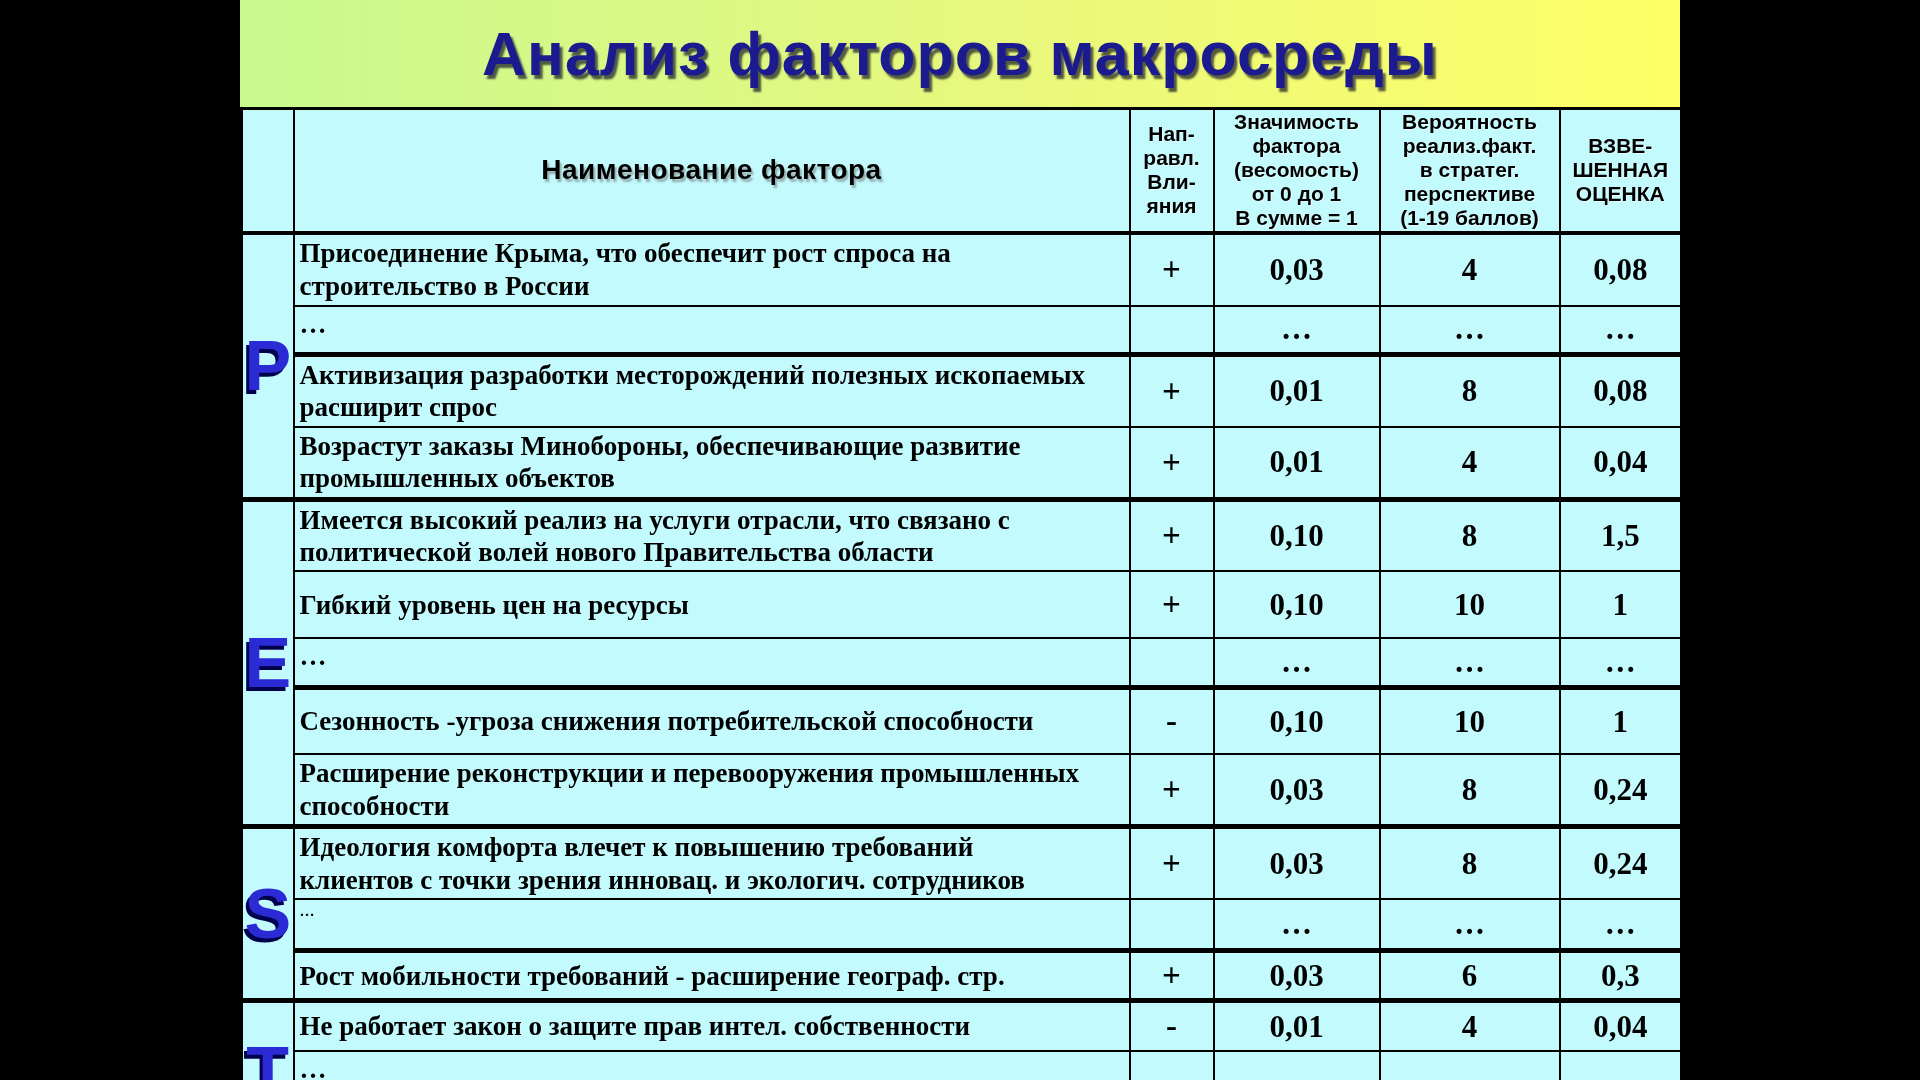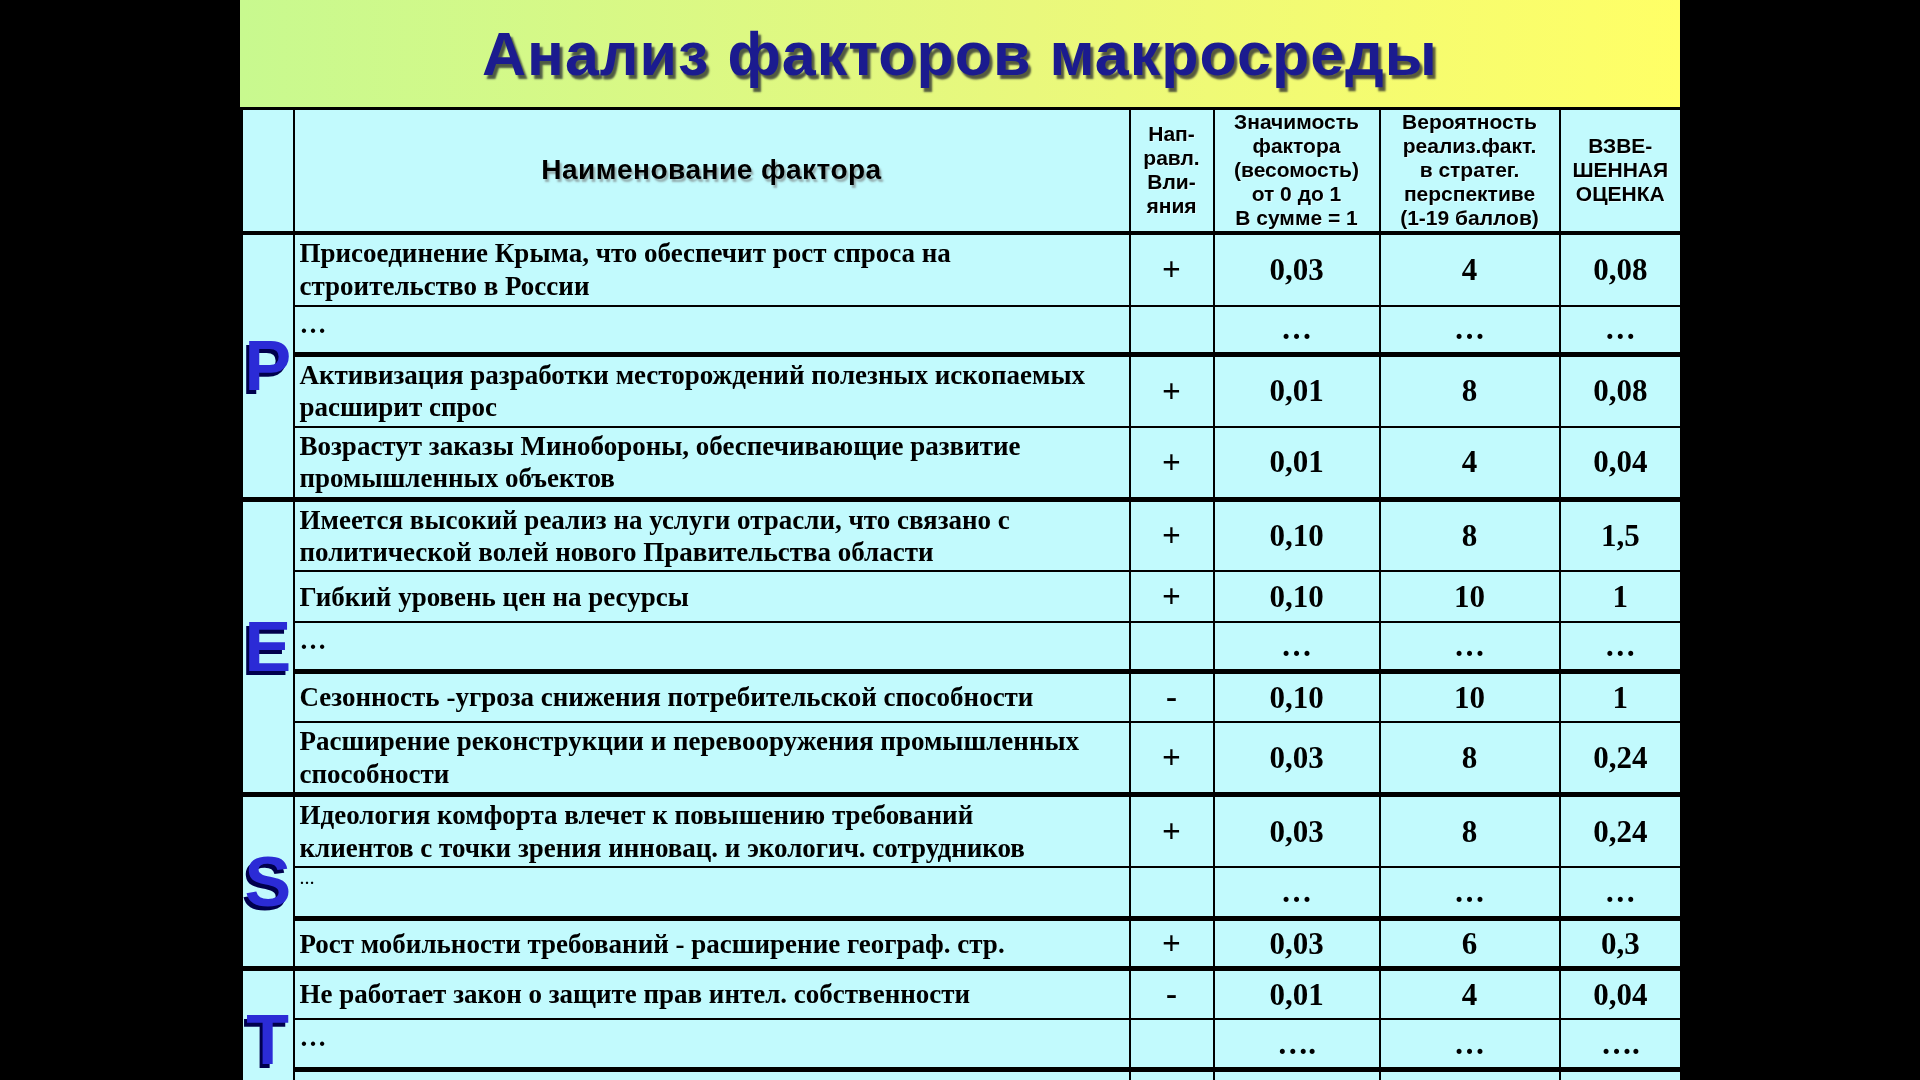--- a/index.html
+++ b/index.html
@@ -50,21 +50,21 @@
     font-size:28px;font-weight:bold;letter-spacing:0.5px;color:#000;
     text-shadow:2px 3px 2px rgba(110,110,110,0.55);
   }
   th.small-hd{
     font-size:21px;font-weight:bold;line-height:1.14;color:#000;
     white-space:pre-line;text-shadow:1px 1px 0 rgba(255,255,255,0.5);
   }
 
   
   .h73{height:73px}.h49{height:49px}.h64{height:64px}.h67{height:67px}
-  .h65{height:65px}.h53{height:51px}.h52{height:52px}.h50{height:50px}
+  .h65{height:65px}.h53{height:67px}.h52{height:52px}.h50{height:50px}
   .h51{height:51px}.h40{height:40px}
 
   tr.thick td{border-bottom-width:5px;}
   td.letter-b{border-bottom-width:5px;}
 
   td.letter{
     text-align:center;vertical-align:middle;
     font-family:"Liberation Sans",sans-serif;font-weight:bold;
     font-size:70px;line-height:1;color:#2b2bd6;
     text-shadow:-3px 4px 0 #00004d;

